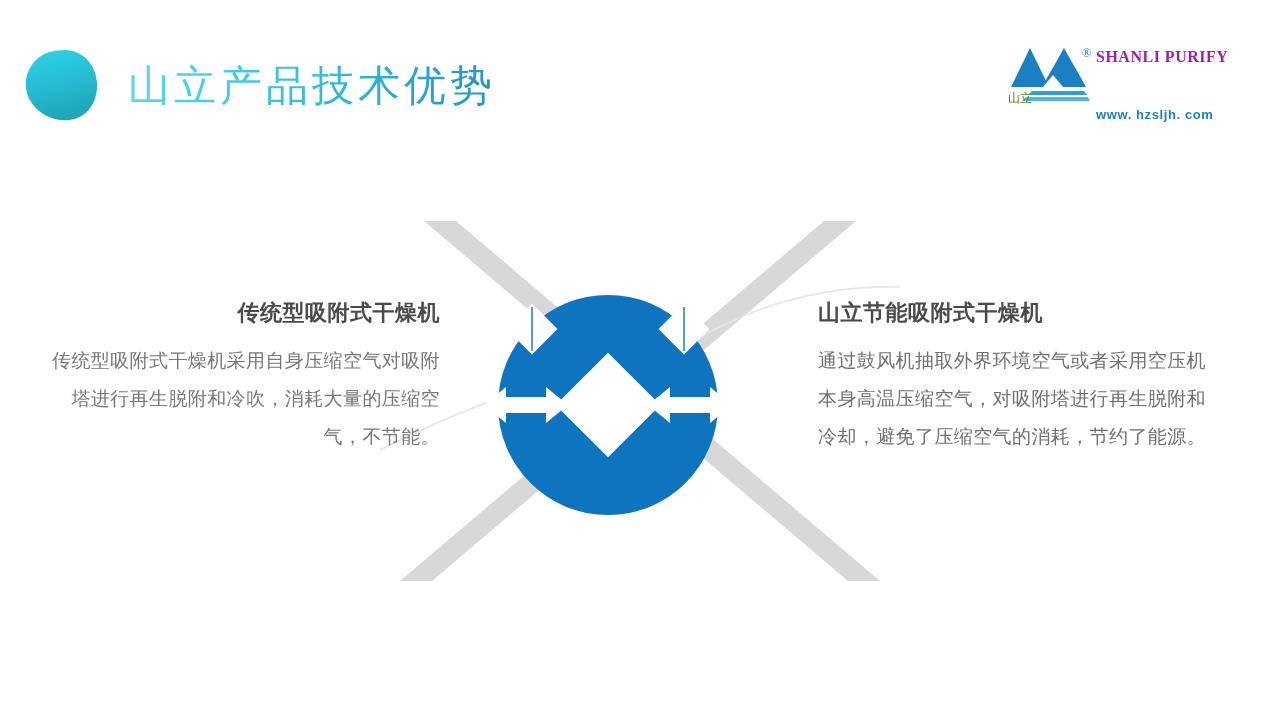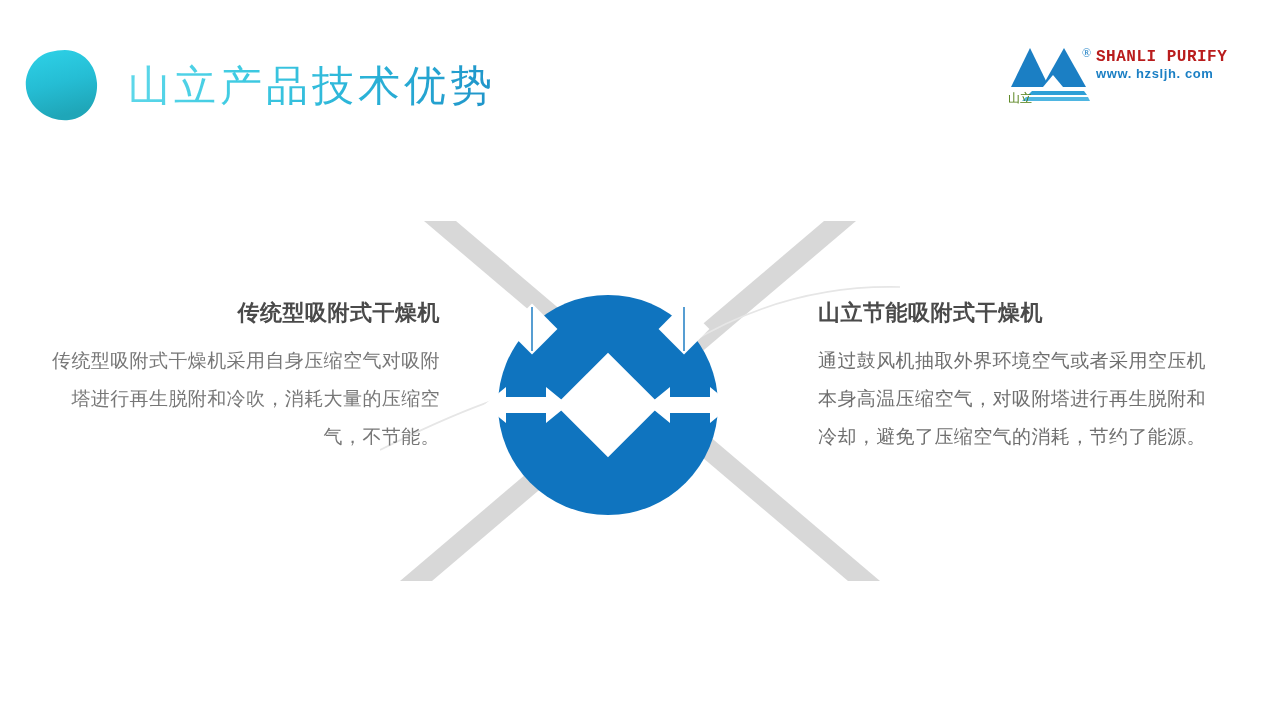--- a/index.html
+++ b/index.html
@@ -79,37 +79,38 @@
   #logo-cn {
     font-family: "Liberation Serif", serif;
     font-size: 27px;
     font-weight: 700;
     color: #1b7fc4;
     letter-spacing: 1px;
     line-height: 30px;
     white-space: nowrap;
   }
   #logo-en {
-    font-family: Liberation Mono, monospace;
+    font-family: Liberation Serif, serif;
     font-size: 16px;
     font-weight: 700;
-    color: #b91c1c;
+    color: #a21caf;
     letter-spacing: 0.5px;
     line-height: 18px;
     white-space: nowrap;
     text-align: center;
   }
   #logo-url {
     font-family: "Liberation Sans", sans-serif;
     font-size: 13px;
     font-weight: 700;
     color: #1b7fc4;
     letter-spacing: 0.6px;
     line-height: 16px;
     white-space: nowrap;
+    margin-top: 41px;
   }
 
   
   #center-graphic {
     position: absolute;
     left: 380px;
     top: 215px;
     width: 520px;
     height: 390px;
   }

